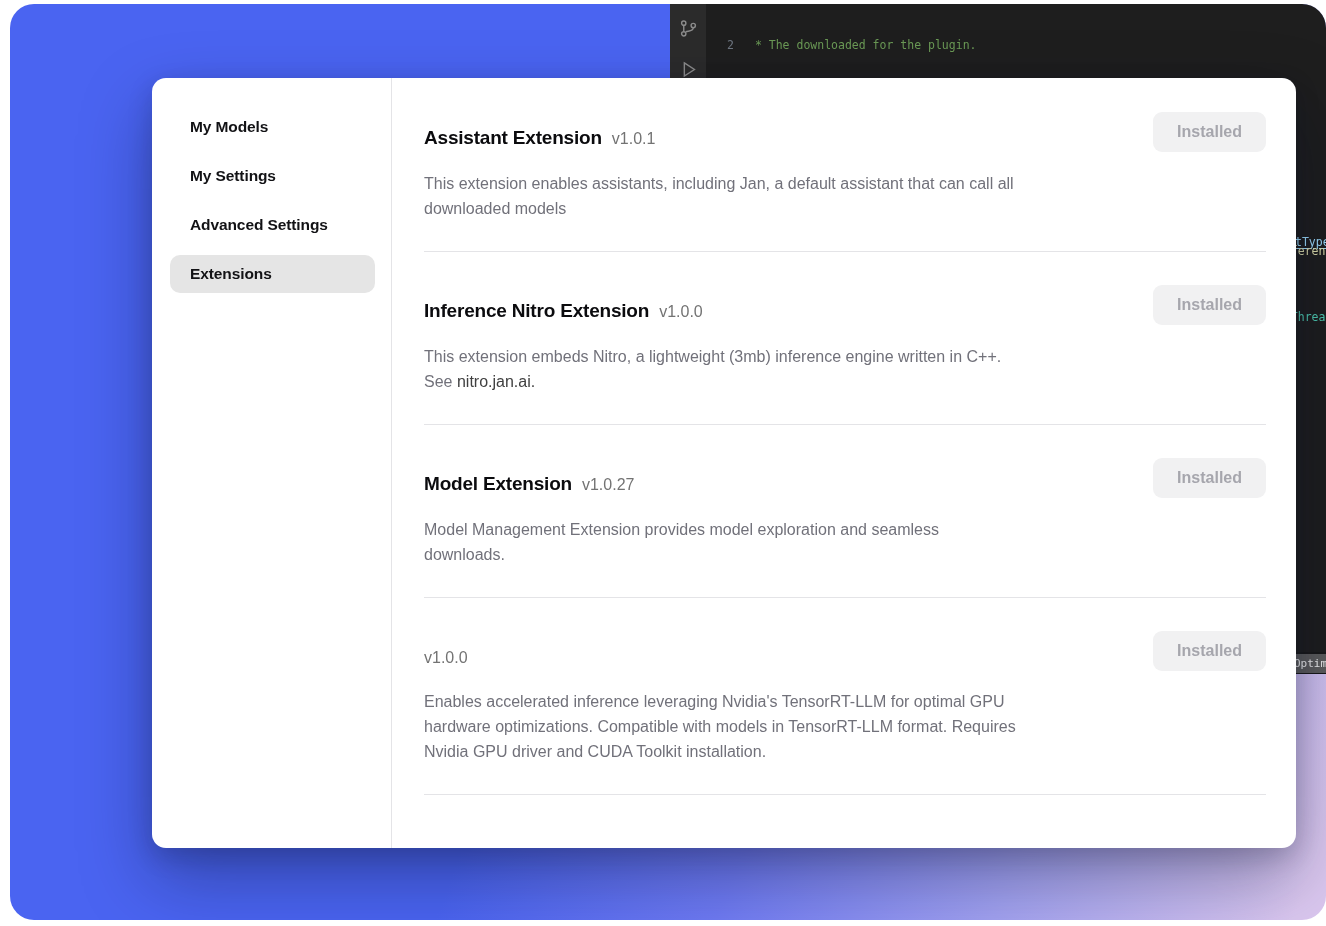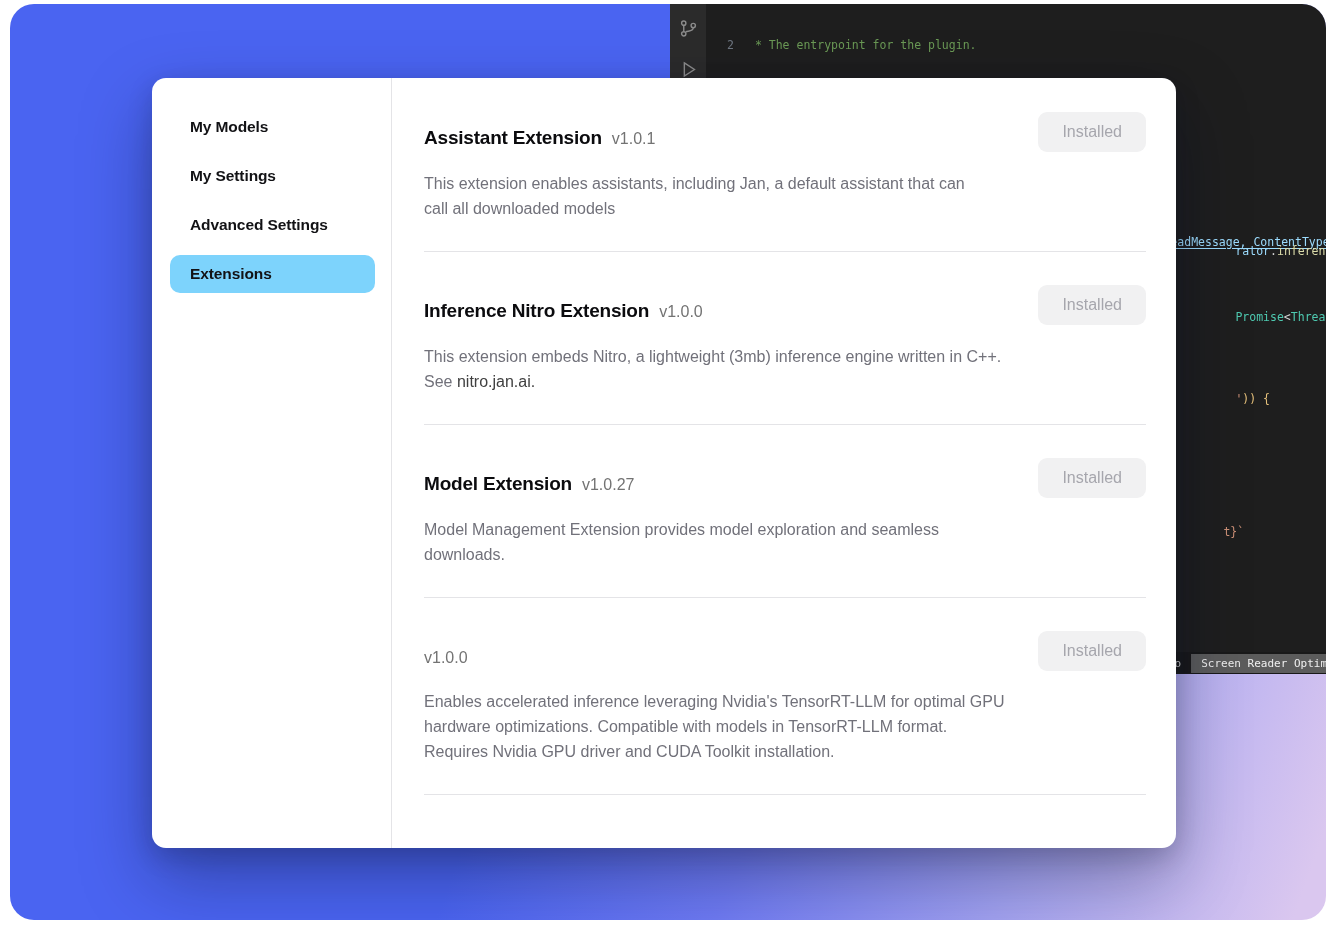--- a/index.html
+++ b/index.html
@@ -41,43 +41,43 @@
   .frag-4 { top:507px; left:498px; }
 
   .statusbar { position:absolute; left:0; right:0; top:648px; height:22px; background:#191919;
                display:flex; align-items:center; padding-left:498px;
                font-family:"DejaVu Sans Mono", monospace; font-size:11px; overflow:hidden; }
   .status-lang { color:#d4d4d4; }
   .status-chip { margin-left:10px; background:#5c5c5c; color:#efefef; padding:3px 10px;
                  white-space:nowrap; overflow:hidden; flex:1; }
 
   
-  .modal { position:absolute; left:142px; top:74px; width:1024px; height:770px;
+  .modal { position:absolute; left:142px; top:74px; width:1144px; height:770px;
            background:#ffffff; border-radius:14px; display:flex; overflow:hidden;
            box-shadow:0 30px 70px rgba(10,15,40,.35), 0 8px 24px rgba(10,15,40,.18); }
 
   .sidebar { width:240px; flex-shrink:0; border-right:1px solid #e4e4e7; padding-top:30px; }
   .side-item { margin:0 16px 11px 18px; padding:10px 20px; border-radius:10px;
                font-size:15.5px; font-weight:700; color:#121215; cursor:pointer;
                letter-spacing:-0.1px; }
-  .side-item.active { background:#7dd3fc; }
+  .side-item.active { background:#e5e5e5; }
 
   .main { flex:1; padding:34px 30px 0 32px; overflow:hidden; }
   .row { display:flex; justify-content:space-between; align-items:flex-start;
          border-bottom:1px solid #e4e4e7; padding:33px 0 30px; }
   .row.first { padding-top:0;gap:36px; }
   .row.last { border-bottom:none; }
 
   .titleline { display:flex; align-items:baseline; gap:10px; }
   .ext-name { font-size:19px; font-weight:700; color:#0b0b0e; letter-spacing:-0.2px; }
   .ext-ver  { font-size:16px; color:#737373;margin-top:18px; }
   .ext-desc { margin-top:22px; font-size:16px; line-height:25px; color:#71717a; max-width:600px; }
   .link { color:#404040; cursor:pointer; }
 
-  .btn-installed { background:#f1f1f2; color:#a6a6ad; font-size:16px; font-weight:400;
+  .btn-installed { background:#f1f1f2; color:#a6a6ad; font-size:16px; font-weight:700;
                    padding:11px 24px; border-radius:9px; border:none; margin-left:24px;
                    flex-shrink:0; font-family:inherit; cursor:default; }
   .btn-select { background:#eef1f7; color:#2f6bdb; font-size:16px; font-weight:700;
                 padding:11px 25px; border-radius:9px; border:none; margin-left:24px;
                 flex-shrink:0; font-family:inherit; cursor:pointer;
                 box-shadow:0 2px 6px rgba(20,30,60,.18); }
 </style>
 </head>
 <body>
 
@@ -93,21 +93,21 @@
           <path d="M4 5.3 v5.4 M12 7.3 c0 3 -3.5 2.6 -6.3 3.4"></path>
         </svg>
         <svg width="19" height="21" viewBox="0 0 16 16" fill="none" stroke="#8b8b8b" stroke-width="1.2">
           <path d="M4.5 2.5 l8.5 5.5 -8.5 5.5 z"></path>
         </svg>
       </div>
 
       <div class="editor-body">
         <div class="code-line">
           <span class="gutter">2</span>
-          <span class="tok-comment"> * The entrypoint for the plugin.</span>
+          <span class="tok-comment"> * The downloaded for the plugin.</span>
         </div>
         <div class="code-line">
           <span class="gutter">3</span>
           <span class="tok-comment"> */</span>
         </div>
         <div class="code-line">
           <span class="gutter">4</span>
           <span class="tok-fg"></span>
         </div>
         <div class="code-line">

